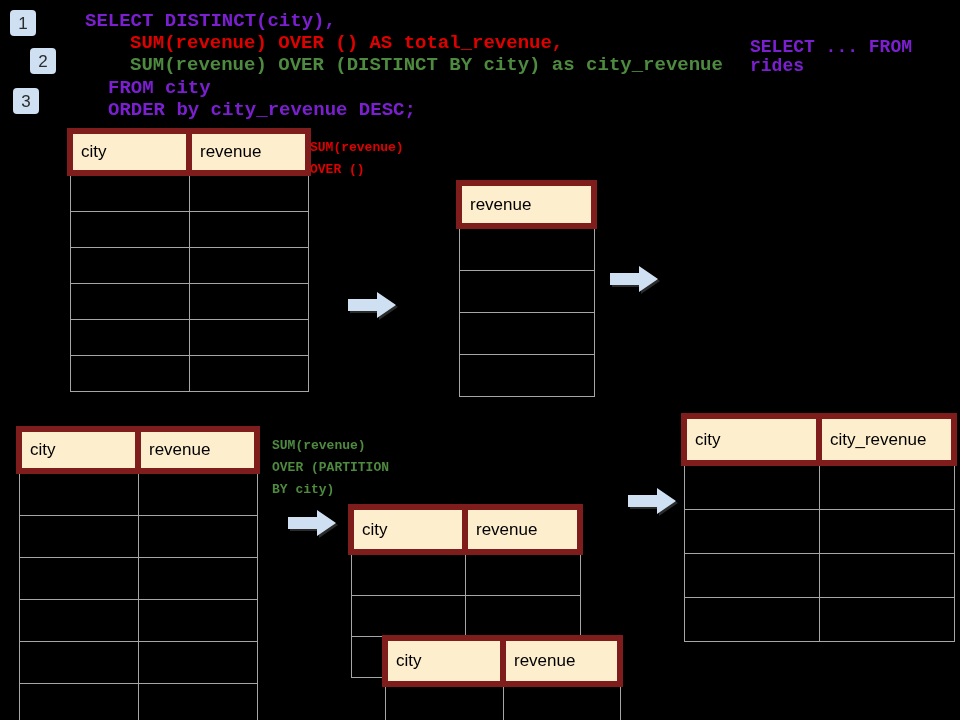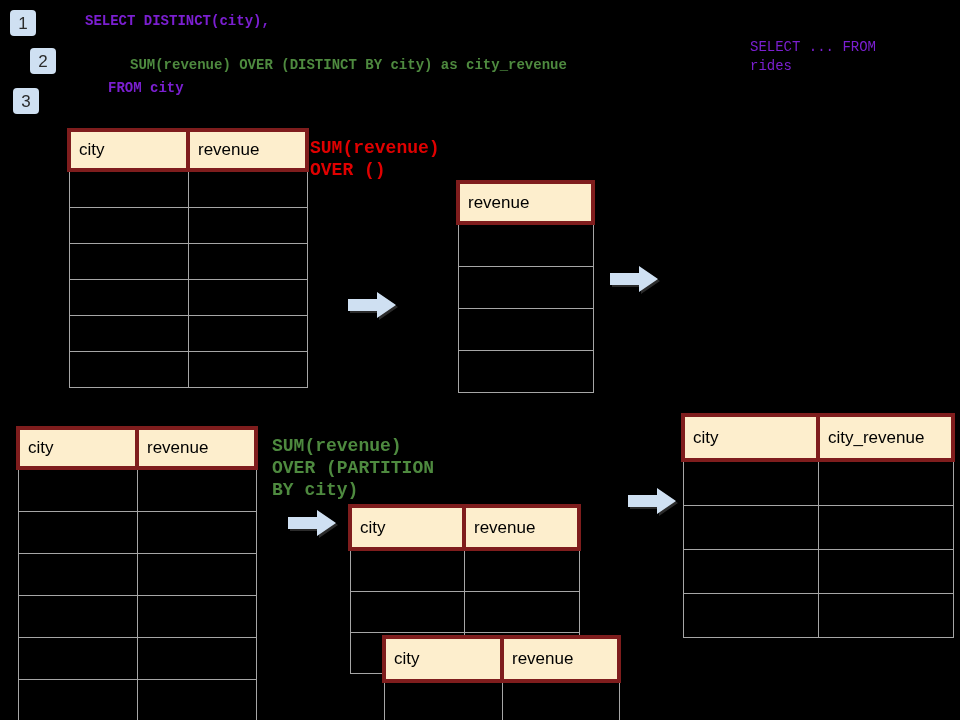--- a/index.html
+++ b/index.html
@@ -30,60 +30,60 @@
     justify-content: center;
     border-radius: 4px;
     width: 26px;
     height: 26px;
   }
 
   
   .code {
     position: absolute;
     font-family: "Liberation Mono", "DejaVu Sans Mono", monospace;
-    font-size: 14px;
+    font-size: 19px;
     font-weight: bold;
     line-height: 21.5px;
     white-space: pre;
     letter-spacing: 0px;
   }
 
   .side-note {
     position: absolute;
     font-family: "Liberation Mono", "DejaVu Sans Mono", monospace;
-    font-size: 14px;
-    font-weight: normal;
+    font-size: 18px;
+    font-weight: bold;
     line-height: 19px;
     white-space: pre;
   }
 
   
   .annot {
     position: absolute;
     font-family: "Liberation Mono", "DejaVu Sans Mono", monospace;
-    font-size: 18px;
+    font-size: 13px;
     font-weight: bold;
     line-height: 22px;
     white-space: pre;
   }
 
   
   .tbl {
     position: absolute;
     border-collapse: collapse;
     table-layout: fixed;
     background: #000000;
   }
   .tbl td {
     border: 1px solid #a6a6a6;
     padding: 0;
     background: #000000;
   }
   .tbl th {
-    border: 4px solid #7f1d1d;
+    border: 6px solid #7f1d1d;
     background: #fdeecd;
     color: #000000;
     font-family: "Liberation Sans", sans-serif;
     font-weight: normal;
     font-size: 17px;
     text-align: left;
     padding: 0 0 0 8px;
   }
 
   
@@ -96,22 +96,24 @@
 </head>
 <body>
 
 <div id="canvas">
 
   <div class="badge" style="left:10px; top:10px;">1</div>
   <div class="badge" style="left:30px; top:48px;">2</div>
   <div class="badge" style="left:13px; top:88px;">3</div>
 
   <div class="code" style="left:85px; top:11px; color:#7b1fd1;">SELECT DISTINCT(city),</div>
+  <div class="code" style="left:130px; top:33px; color:#e00000;">SUM(revenue) OVER () AS total_revenue,</div>
   <div class="code" style="left:130px; top:55px; color:#4e8a3f;">SUM(revenue) OVER (DISTINCT BY city) as city_revenue</div>
   <div class="code" style="left:108px; top:78px; color:#7b1fd1;">FROM city</div>
+  <div class="code" style="left:108px; top:100px; color:#7b1fd1;">ORDER by city_revenue DESC;</div>
 
   <div class="side-note" style="left:750px; top:38px; color:#7b1fd1;">SELECT ... FROM
 rides</div>
 
   <div class="annot" style="left:310px; top:137px; color:#e00000;">SUM(revenue)
 OVER ()</div>
 
   <div class="annot" style="left:272px; top:435px; color:#4e8a3f;">SUM(revenue)
 OVER (PARTITION
 BY city)</div>

